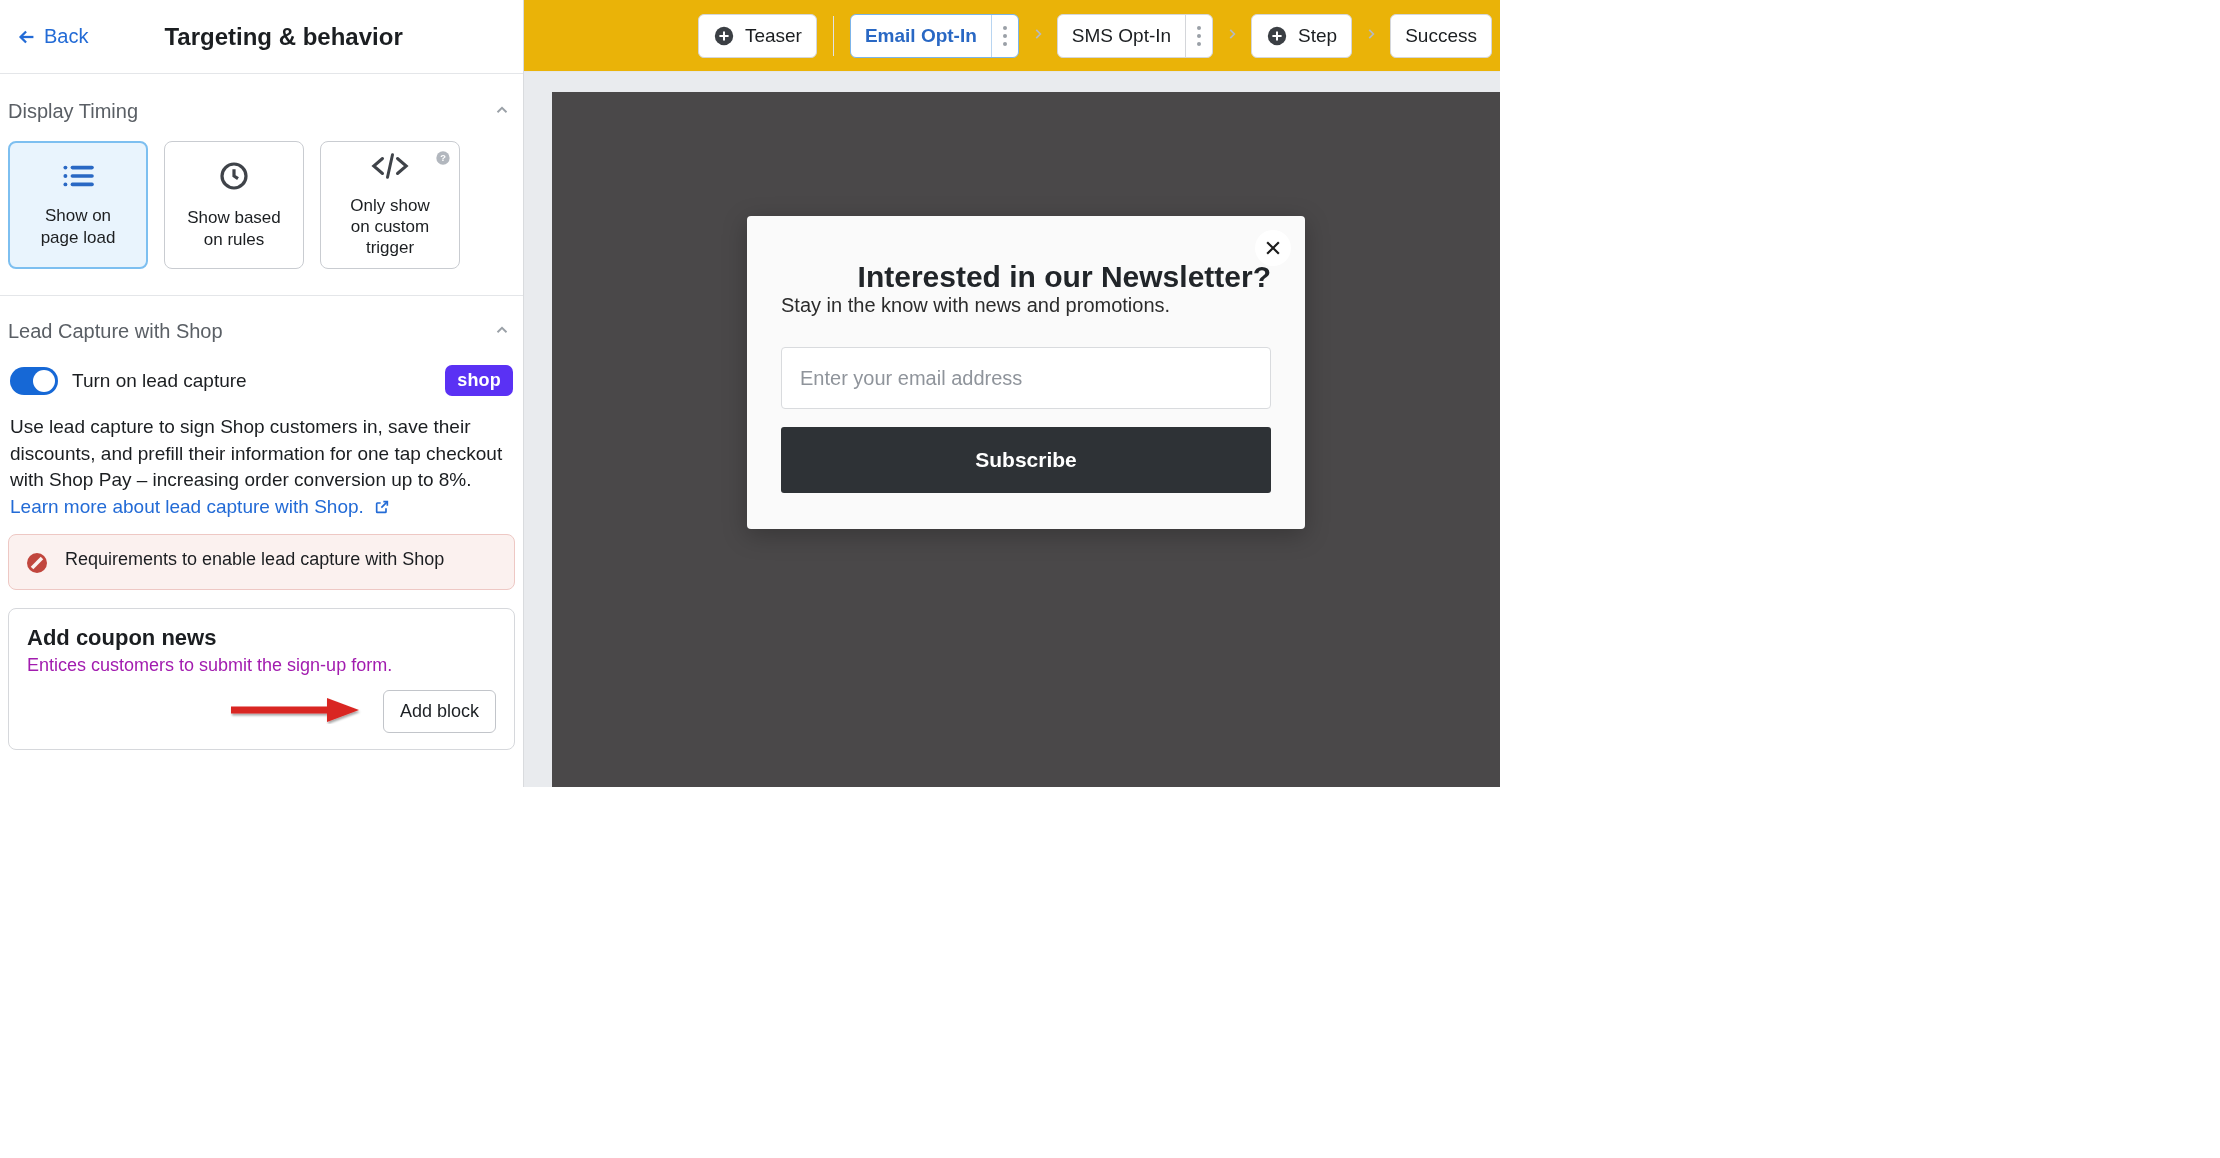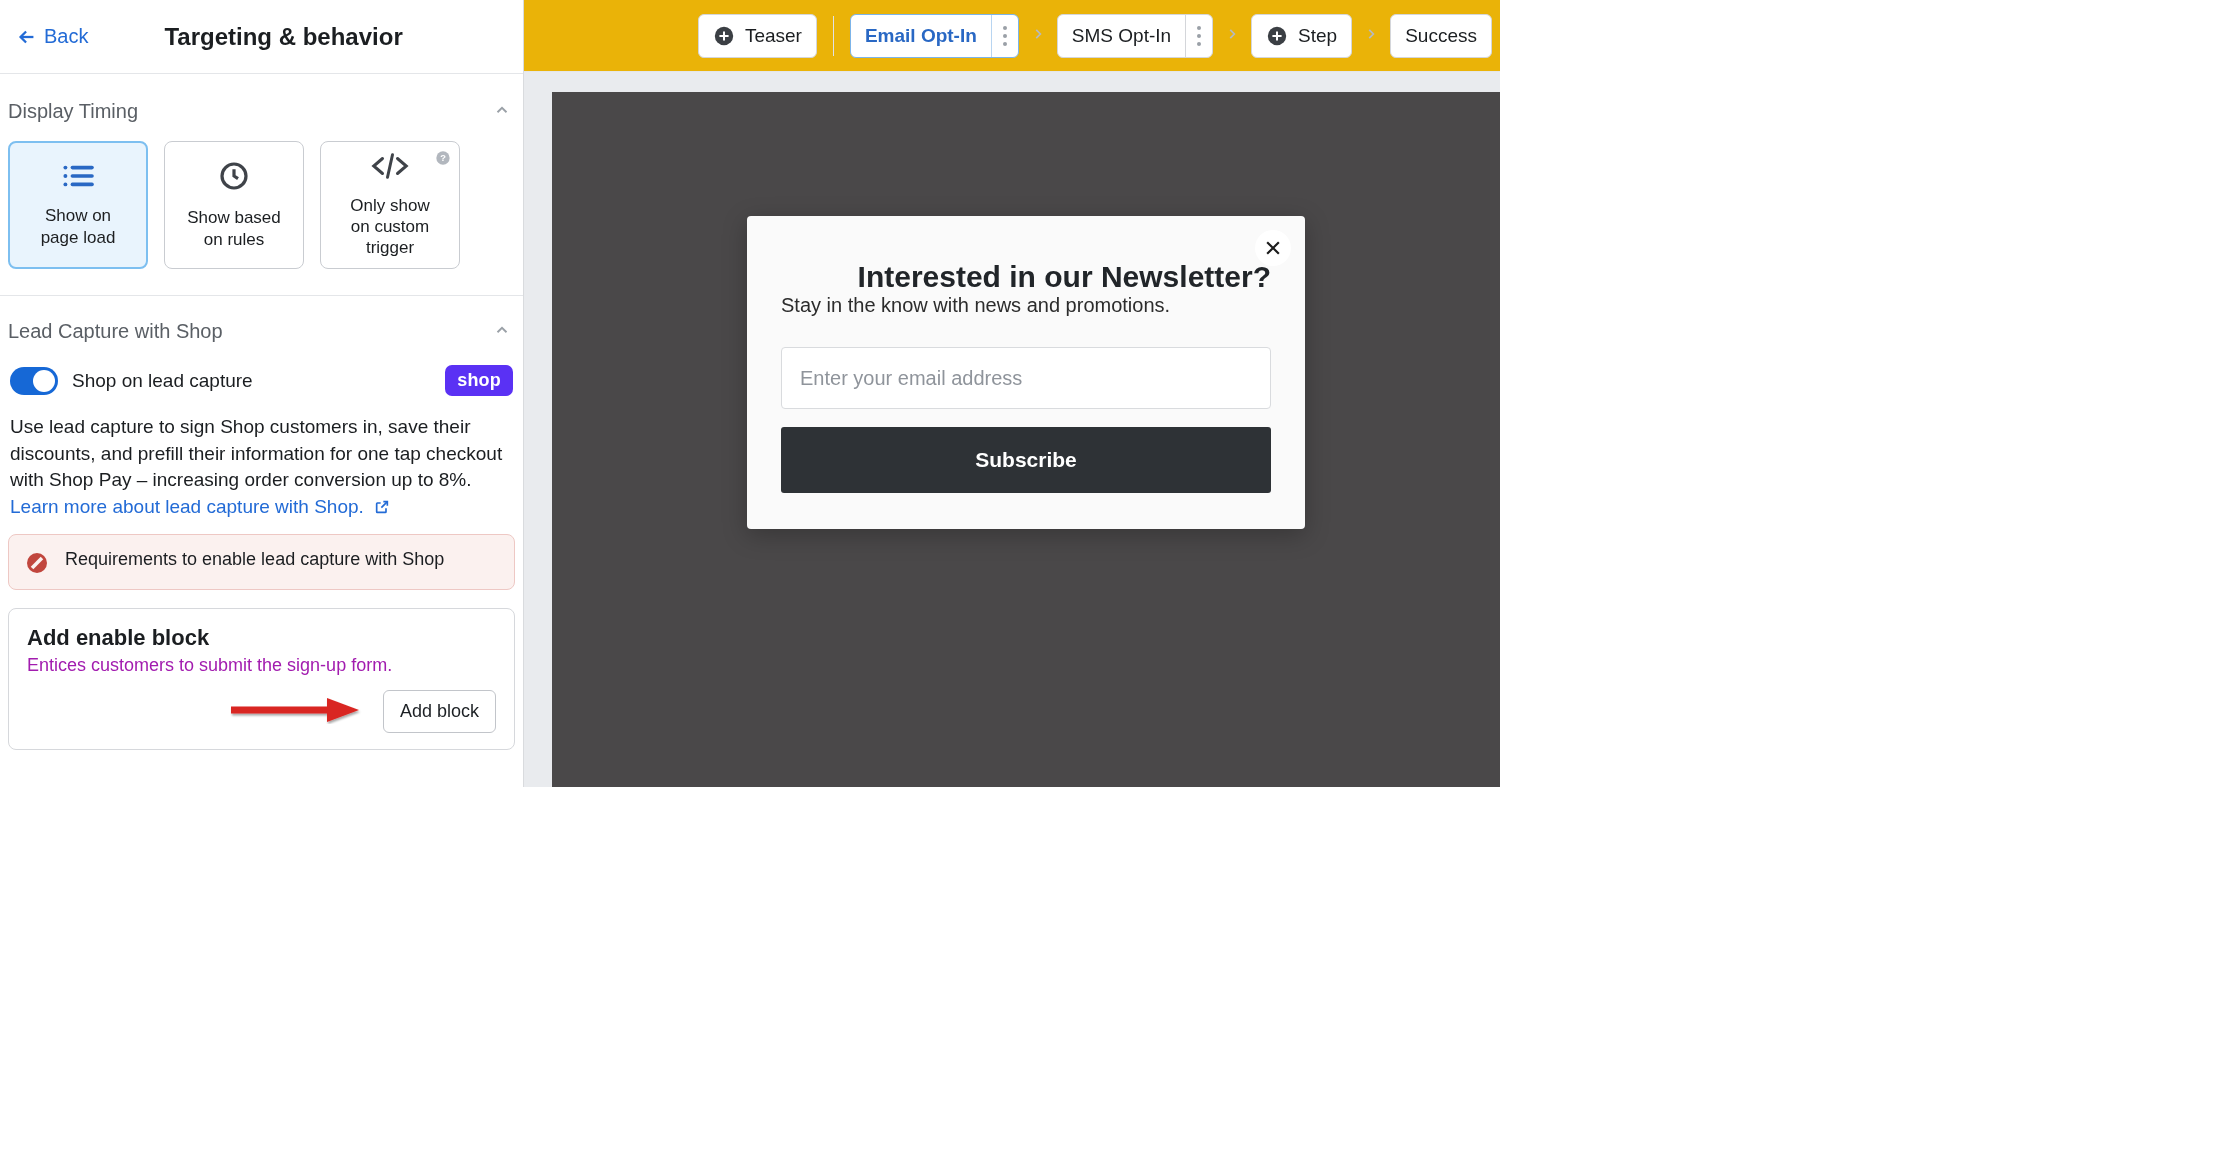--- a/index.html
+++ b/index.html
@@ -389,21 +389,21 @@
         <span class="chev">
           <svg viewBox="0 0 24 24" fill="none" stroke="currentColor" stroke-width="2.5">
               <path d="M6 15l6-6 6 6"></path>
             </svg>
         </span>
       </div>
 
       <div class="lead-row">
         <div class="toggle-wrap">
           <div class="toggle"></div>
-          <span class="toggle-label">Shop on lead capture</span>
+          <span class="toggle-label">Turn on lead capture</span>
         </div>
         <span class="shop-badge">shop</span>
       </div>
 
       <div class="lead-desc">
         <span>Use lead capture to sign Shop customers in, save their discounts, and prefill their information for one tap checkout with Shop Pay – increasing order conversion up to 8%.</span><br>
         <span class="learn-link">
           <span>Learn more about lead capture with Shop.</span>
           <svg viewBox="0 0 24 24" fill="none" stroke="currentColor" stroke-width="2.5">
               <path d="M14 4h6v6"></path>
@@ -417,21 +417,21 @@
         <span class="warn-icon">
           <svg viewBox="0 0 24 24">
               <circle cx="12" cy="12" r="10" fill="#c1463d"></circle>
               <rect x="5" y="10.2" width="14" height="3.6" fill="#fbf1ef" transform="rotate(-45 12 12)"></rect>
             </svg>
         </span>
         <span>Requirements to enable lead capture with Shop</span>
       </div>
 
       <div class="coupon-box">
-        <div class="coupon-title">Add enable block</div>
+        <div class="coupon-title">Add coupon news</div>
         <div class="coupon-desc">Entices customers to submit the sign-up form.</div>
         <div class="coupon-actions">
           <svg class="arrow-annotation" viewBox="0 0 135 28">
             <defs>
                 <filter id="ds" x="-10%" y="-10%" width="130%" height="160%">
                   <feDropShadow dx="1" dy="2" stdDeviation="1" flood-color="#000" flood-opacity="0.35"></feDropShadow>
                 </filter>
               </defs>
             <g filter="url(#ds)">
               <line x1="4" y1="14" x2="104" y2="14" stroke="#d92724" stroke-width="7"></line>

